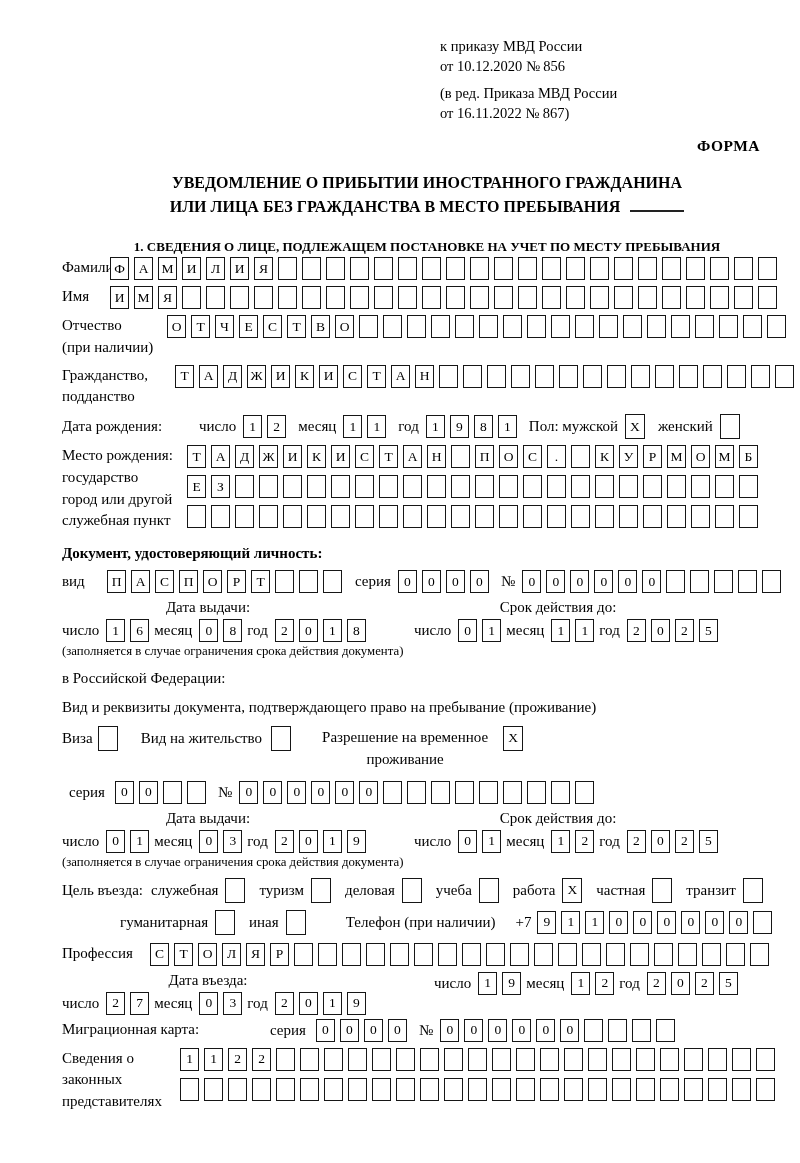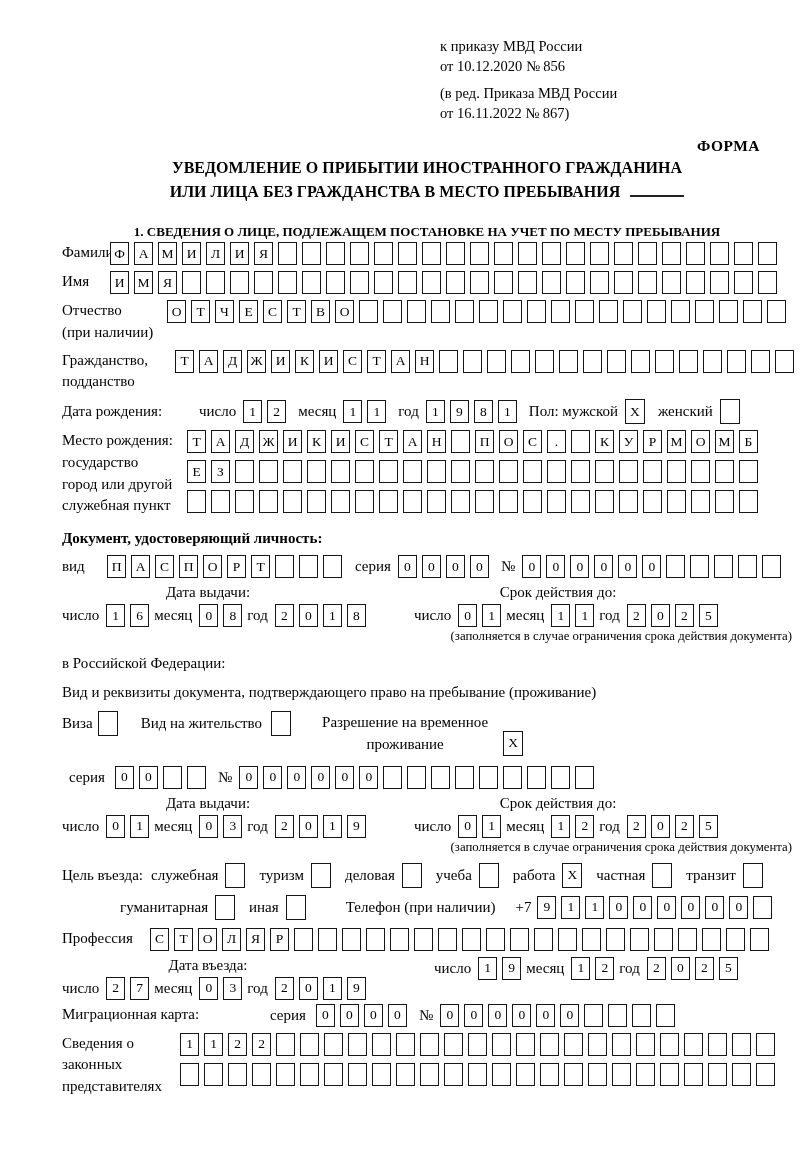--- a/index.html
+++ b/index.html
@@ -5,21 +5,21 @@
   html,body{margin:0;padding:0;background:#fff;color:#000;}
   body{font-family:"Liberation Serif","DejaVu Serif",serif;font-size:15px;}
   .page{width:800px;min-height:1163px;box-sizing:border-box;padding:36px 8px 18px 62px;background:#fff;}
 
   
   .hdr-block{margin-left:378px;line-height:1.4;font-size:14.5px;}
   .hdr-block .grp2{margin-top:6px;}
   .form-label{font-weight:bold;text-align:right;padding-right:32px;margin-top:14px;font-size:15.5px;letter-spacing:.5px;}
 
   
-  .title{margin-top:1px;text-align:center;font-weight:bold;font-size:16px;line-height:1.5;}
+  .title{margin-top:16px;text-align:center;font-weight:bold;font-size:16px;line-height:1.5;}
   .blank-line{display:inline-block;width:54px;border-bottom:2px solid #222;height:14px;margin-left:10px;vertical-align:baseline;}
   .sec-heading{margin-top:20px;margin-bottom:2px;text-align:center;font-weight:bold;font-size:13px;}
 
   
   .row{display:flex;align-items:flex-start;margin-bottom:6px;}
   .lbl{flex:none;line-height:1.45;}
   .cells{display:flex;flex:none;}
   .cell{flex:none;display:inline-flex;align-items:center;justify-content:center;
         width:19px;height:23px;box-sizing:border-box;border:1.6px solid #161616;
         margin-right:5px;font-size:13.5px;line-height:1;background:#fff;}
@@ -36,26 +36,26 @@
 
   
   .datepair{display:flex;margin-bottom:4px;}
   .dp-left{width:352px;flex:none;}
   .dp-right{flex:1;}
   .dp-head{text-align:center;margin-bottom:3px;}
   .dp-left .dp-head{padding-right:60px;}
   .dp-right .dp-head{padding-right:90px;}
   .dp-vals{display:flex;align-items:center;}
   .dp-vals .sm{margin-right:7px;}
-  .note{font-size:12.8px;text-align:right;margin:-2px 0 8px 0;}
+  .note{font-size:12.8px;text-align:left;margin:-2px 0 8px 0;}
 
   .plain{margin-bottom:6px;line-height:1.55;}
 
   .ropts{display:flex;align-items:flex-start;margin:2px 0 10px 0;}
-  .ropt{display:flex;align-items:flex-end;}
+  .ropt{display:flex;align-items:flex-start;}
   .ropt .txt{line-height:1.5;}
   .ropt .txt.ctr{text-align:center;}
   .ropt .checkbox{margin-left:9px;}
 
   .purps{display:flex;align-items:center;flex-wrap:nowrap;margin-bottom:7px;}
   .purps .p-lbl{margin-right:8px;}
   .purp{display:flex;align-items:center;margin-right:9px;}
   .purp .checkbox{margin-left:7px;}
 
   .phone-row{display:flex;align-items:center;margin:2px 0 8px 58px;}

